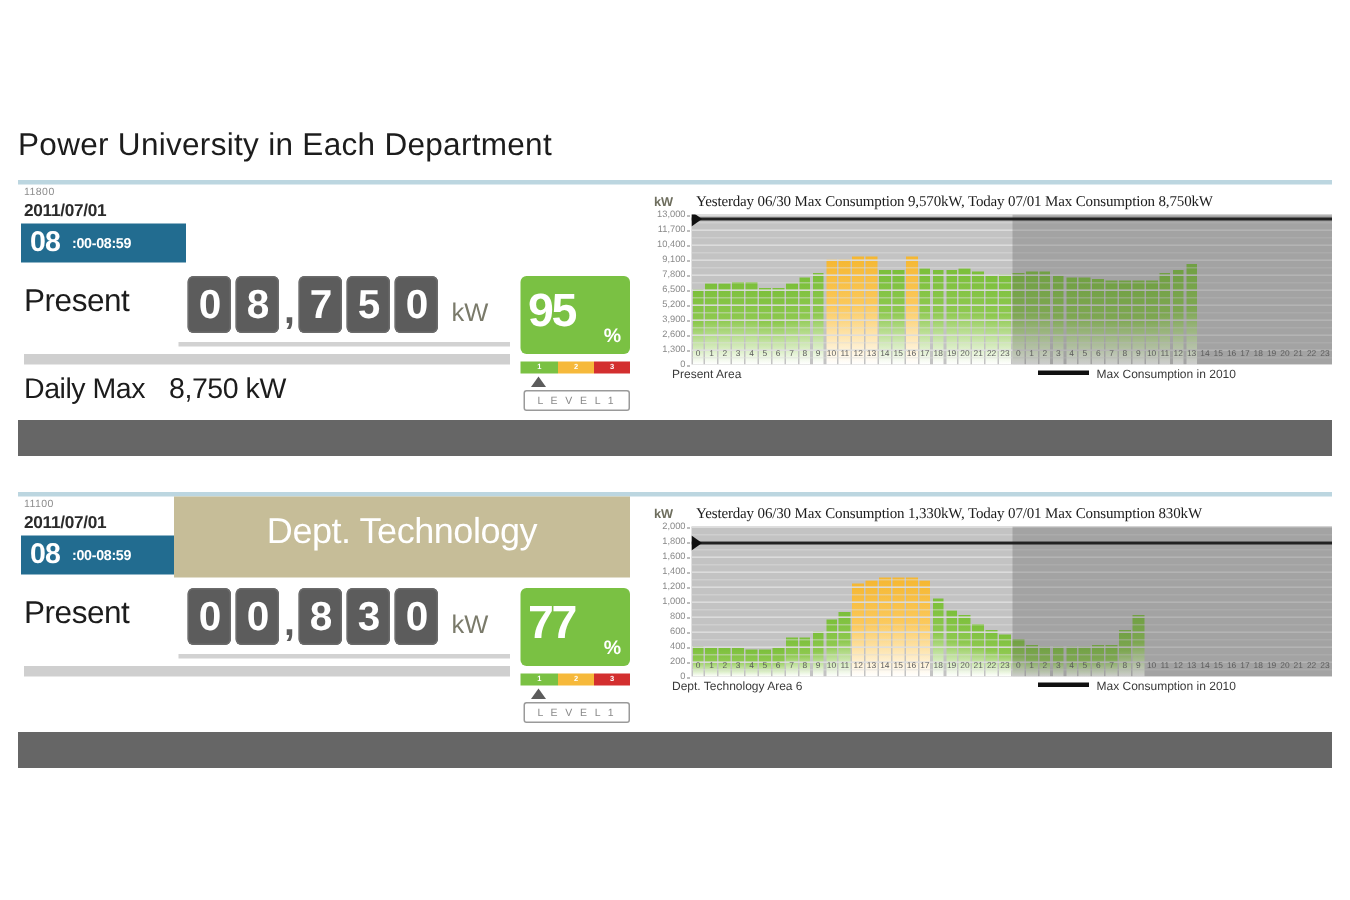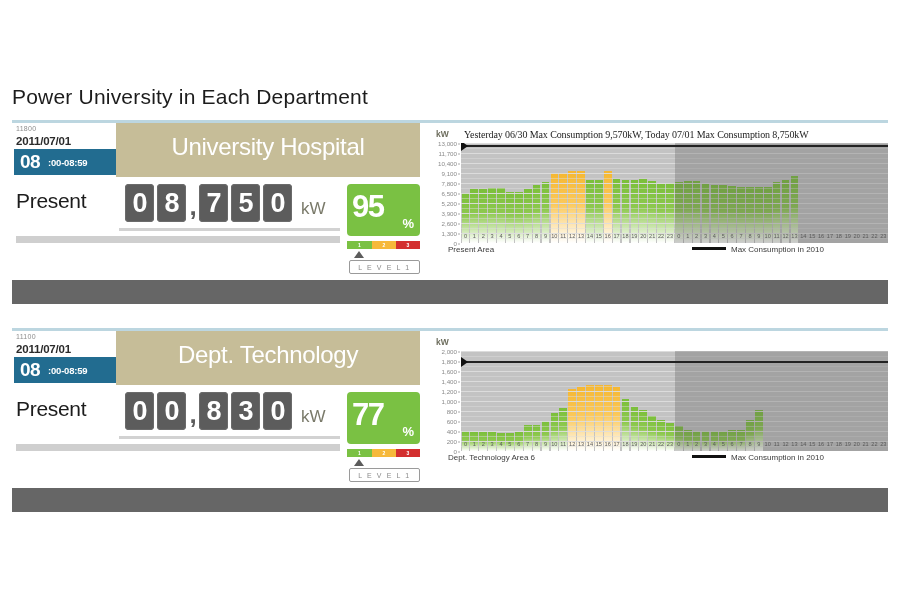--- a/index.html
+++ b/index.html
@@ -194,23 +194,20 @@
   <div class="panel p1">
     <div class="panel-topline"></div>
     <div class="panel-body">
 
       <div class="left">
         <div class="tiny-id">11800</div>
         <div class="datestamp">2011/07/01</div>
         <div class="timebar">
           <span class="hh">08</span>
           <span class="mm">:00-08:59</span>
-        </div>
-        <div class="dept-banner">
-          <span>University Hospital</span>
         </div>
 
         <div class="present-row">
           <div class="present-label">Present</div>
           <div class="digits">
             <span class="digit">0</span>
             <span class="digit">8</span>
             <span class="comma">,</span>
             <span class="digit">7</span>
             <span class="digit">5</span>
@@ -226,20 +223,23 @@
           <div class="levelbar">
             <i class="lv1">1</i>
             <i class="lv2">2</i>
             <i class="lv3">3</i>
           </div>
           <div class="lv-mark"></div>
           <div class="lv-tag">L E V E L 1</div>
         </div>
 
         <div class="grayrule"></div>
+        <div class="dailymax">
+          <b>Daily Max</b><span class="val">8,750 kW</span>
+        </div>
       </div>
 
       <div class="chart">
         <div class="chart-head">
           <span class="kwlab">kW</span>
           <span class="htxt">Yesterday 06/30  Max Consumption 9,570kW,  Today 07/01 Max Consumption 8,750kW</span>
         </div>
         <div class="plot-wrap">
           <div class="yaxis">
               <div style="top: 0%;">13,000</div>
@@ -440,20 +440,21 @@
           <div class="lv-mark"></div>
           <div class="lv-tag">L E V E L 1</div>
         </div>
 
         <div class="grayrule"></div>
       </div>
 
       <div class="chart">
         <div class="chart-head">
           <span class="kwlab">kW</span>
+          <span class="htxt">Yesterday 06/30  Max Consumption 1,330kW,  Today 07/01 Max Consumption 830kW</span>
         </div>
         <div class="plot-wrap">
           <div class="yaxis">
               <div style="top: 0%;">2,000</div>
               <div style="top: 10%;">1,800</div>
               <div style="top: 20%;">1,600</div>
               <div style="top: 30%;">1,400</div>
               <div style="top: 40%;">1,200</div>
               <div style="top: 50%;">1,000</div>
               <div style="top: 60%;">800</div>

